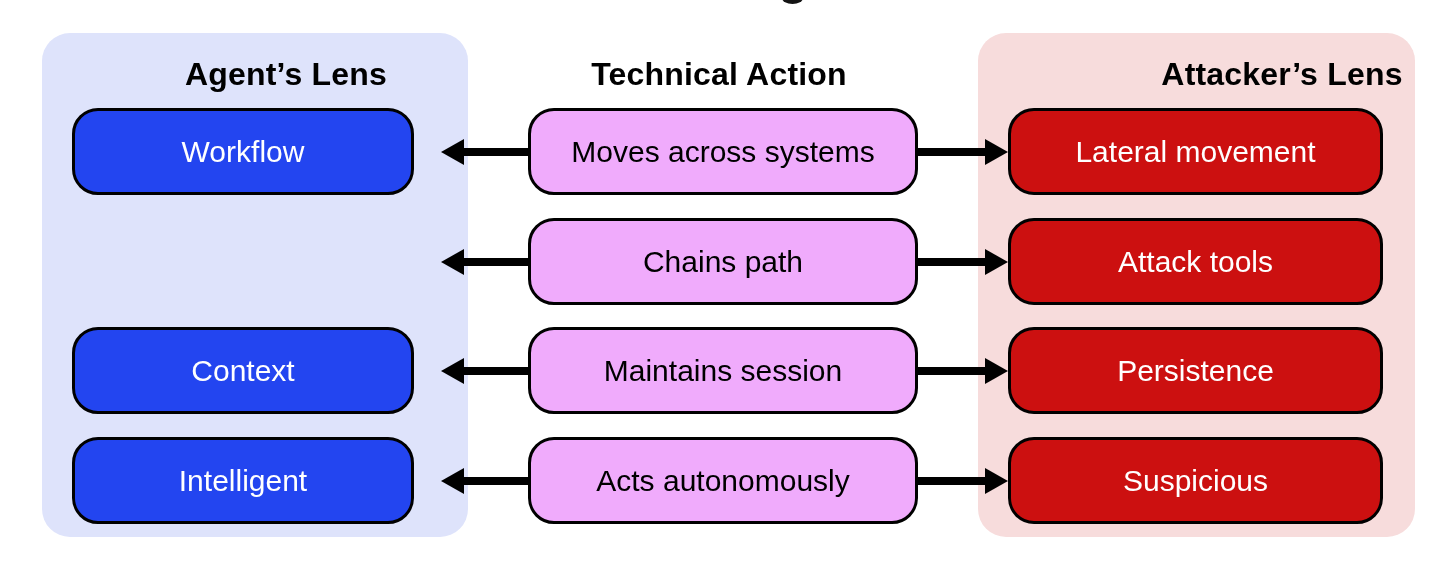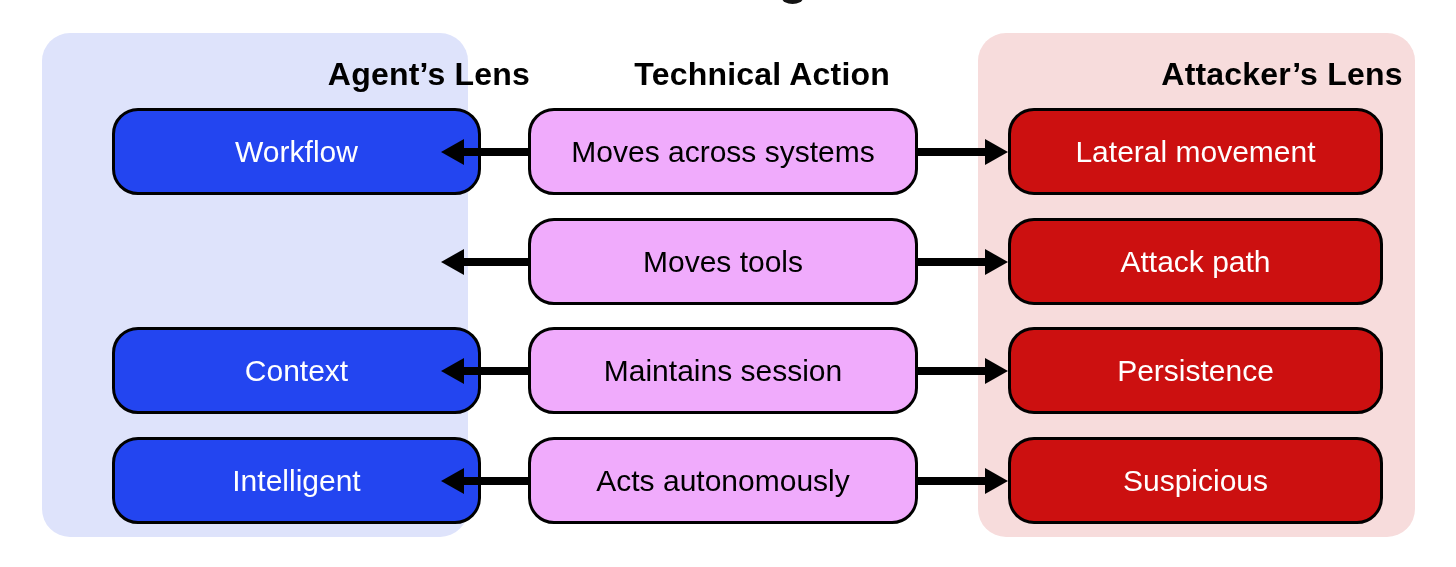--- a/index.html
+++ b/index.html
@@ -50,22 +50,22 @@
     position: absolute;
     top: 56px;
     height: 36px;
     line-height: 36px;
     text-align: center;
     font-size: 32px;
     font-weight: bold;
     color: #000000;
     letter-spacing: 0.2px;
   }
-  .header-agent    { left: 42px;  width: 488px; text-align: right; }
-  .header-action   { left: 500px; width: 390px; text-align: right; }
+  .header-agent    { left: 42px;  width: 488px; }
+  .header-action   { left: 524px; width: 390px; }
   .header-attacker { left: 978px; width: 514px; padding-left: 47px; }
 
   
   .row { position: absolute; left: 0; width: 1456px; height: 87px; }
   .row-0 { top: 108px; }
   .row-1 { top: 218px; }
   .row-2 { top: 327px; }
   .row-3 { top: 437px; }
 
   .node {
@@ -76,24 +76,23 @@
     border: 3px solid #000000;
     border-radius: 26px;
     display: flex;
     align-items: center;
     justify-content: center;
     font-size: 30px;
     text-align: center;
   }
   .node-agent {
     left: 72px;
-    width: 369px;
+    width: 342px;
     background: #2345f0;
     color: #ffffff;
-    margin-left: 40px;
   }
   .node-action {
     left: 528px;
     width: 390px;
     background: #f0abfc;
     color: #000000;
   }
   .node-attacker {
     left: 1008px;
     width: 375px;
@@ -156,26 +155,26 @@
       <span class="head-right"></span>
     </div>
     <div class="node node-attacker">Lateral movement</div>
   </div>
 
   <div class="row row-1">
     <div class="arrow arrow-left">
       <span class="head-left"></span>
       <span class="shaft"></span>
     </div>
-    <div class="node node-action">Moves tools</div>
-    <div class="arrow arrow-right">
-      <span class="shaft"></span>
-      <span class="head-right"></span>
-    </div>
-    <div class="node node-attacker">Attack path</div>
+    <div class="node node-action">Chains path</div>
+    <div class="arrow arrow-right">
+      <span class="shaft"></span>
+      <span class="head-right"></span>
+    </div>
+    <div class="node node-attacker">Attack tools</div>
   </div>
 
   <div class="row row-2">
     <div class="node node-agent">Context</div>
     <div class="arrow arrow-left">
       <span class="head-left"></span>
       <span class="shaft"></span>
     </div>
     <div class="node node-action">Maintains session</div>
     <div class="arrow arrow-right">

